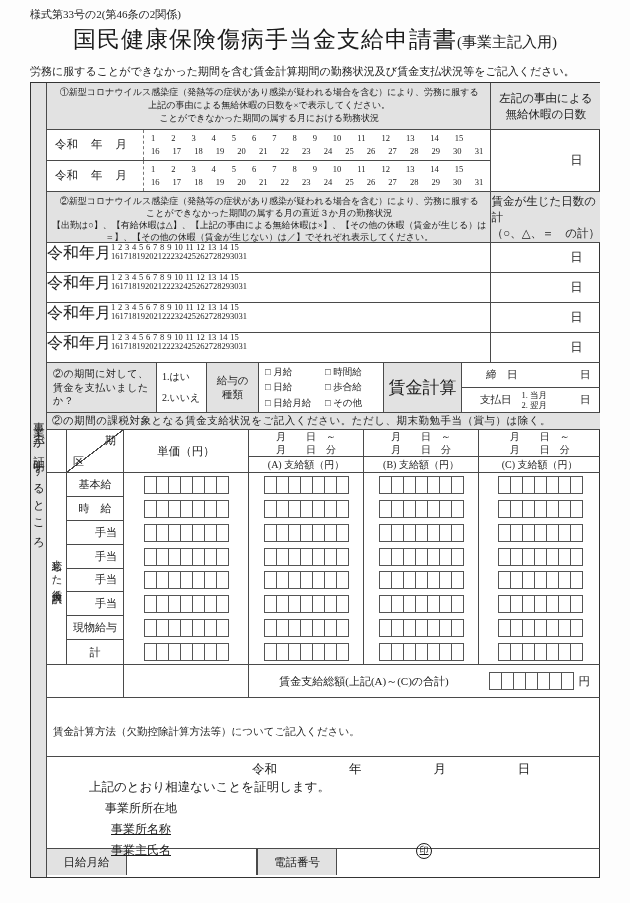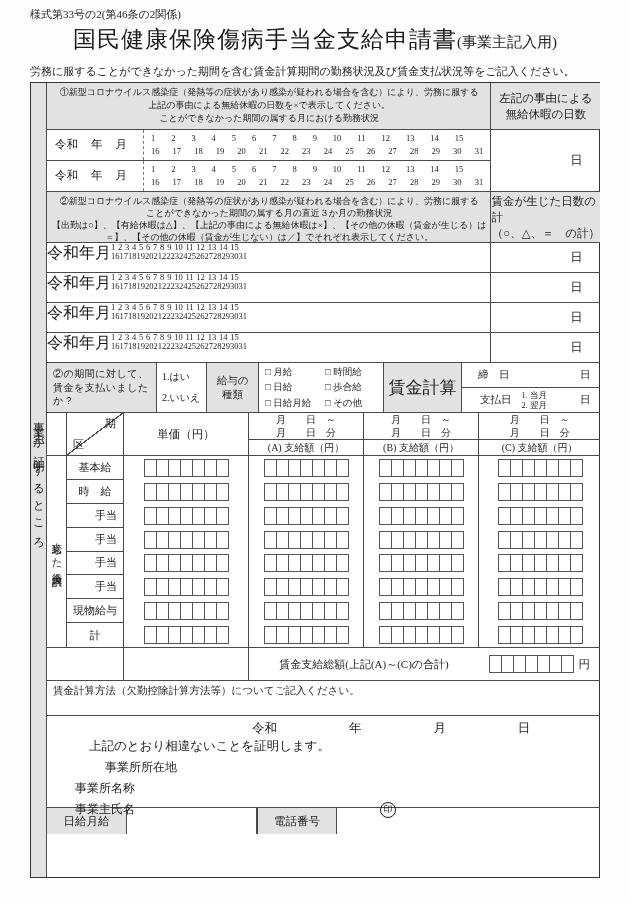--- a/index.html
+++ b/index.html
@@ -99,28 +99,28 @@
   .bg{ height:24px; display:flex; align-items:center; justify-content:center; }
   .boxes{ display:flex; }
   .dbox{ width:13px; height:18px; border:1px solid #555; margin-right:-1px; background:#fff; }
 
   .wt-total{ height:33px; display:flex; }
   .wt-total .e1{ width:77px; }
   .wt-total .e2{ width:125px; }
   .wt-total .tl{ width:230px; font-size:11px; }
   .wt-total .tb{ flex:1; display:flex; align-items:center; justify-content:center; gap:5px; font-size:11.5px; }
 
-  .calcnote{ height:35px; padding:3px 0 0 6px; font-size:10.5px; }
+  .calcnote{ height:35px; padding:3px 0 0 6px; font-size:10.5px;margin-top:24px; }
 
   .cert{ height:92px; position:relative; }
   .cert-date{ display:flex; justify-content:space-between; margin:4px 70px 0 205px; font-size:12.5px; }
   .cert-st{ margin:1px 0 0 42px; font-size:12.5px; }
   .cert-line{ font-size:12px; margin-top:4px; }
   .cl1{ margin-left:58px; }
-  .cl2{ margin-left:28px; }
+  .cl2{ margin-left:64px;text-decoration:underline; }
   .owner{ display:flex; align-items:center; }
   .seal{ width:16px; height:16px; border:1px solid var(--ink); border-radius:50%;
          display:flex; align-items:center; justify-content:center; font-size:9px; margin-left:245px; }
 
   .footer{ height:26px; display:flex; }
   .footer .g1{ width:80px; font-size:11.5px; }
   .footer .f1{ width:130px; }
   .footer .g2{ width:80px; border-left:1px solid var(--bc); font-size:11.5px; }
   .footer .f2{ flex:1; }
 </style>
@@ -463,34 +463,35 @@
         <div><span>□</span> <span>月給</span></div>
         <div><span>□</span> <span>時間給</span></div>
         <div><span>□</span> <span>日給</span></div>
         <div><span>□</span> <span>歩合給</span></div>
         <div><span>□</span> <span>日給月給</span></div>
         <div><span>□</span> <span>その他</span></div>
       </div>
       <div class="wcalc gray cc br">賃金計算</div>
       <div class="calcarea">
         <div class="subrow bb">
-          <span style="margin-left:16px">締　日</span>
+          <span style="margin-left:24px">締　日</span>
           <span class="du">日</span>
         </div>
         <div class="subrow">
           <span style="margin-left:18px">支払日</span>
           <span class="pdopts">
             <div>1. 当月</div>
             <div>2. 翌月</div>
           </span>
           <span class="du">日</span>
         </div>
       </div>
     </div>
 
+    <div class="graynote gray bb">②の期間の課税対象となる賃金支給状況をご記入ください。ただし、期末勤勉手当（賞与）は除く。</div>
 
     <div class="wt-header bb">
       <div class="c0 br"></div>
       <div class="diag br">
         <span class="p">期</span>
         <span class="d">区</span>
       </div>
       <div class="unitcol cc br">単価（円）</div>
       <div class="pcol br">
         <div class="ph bb">

